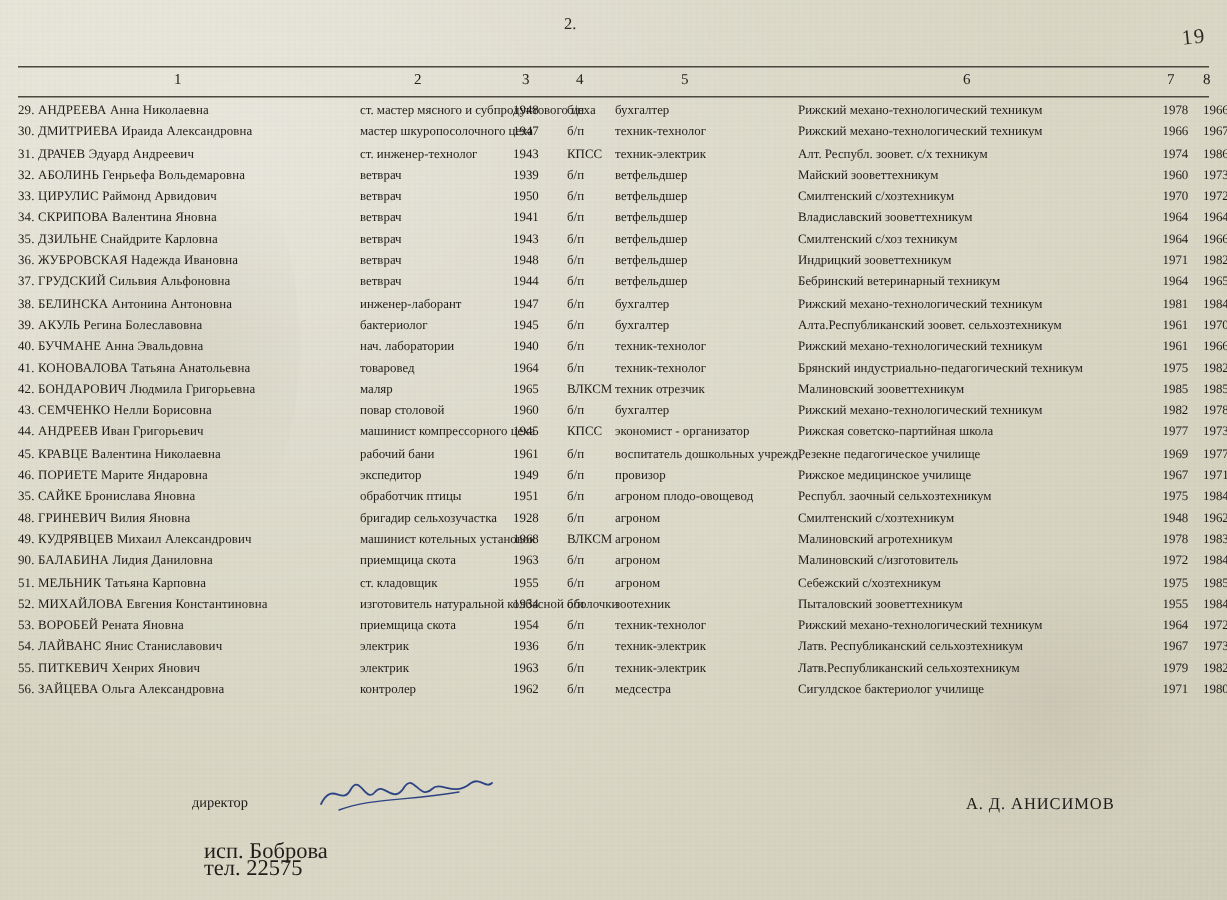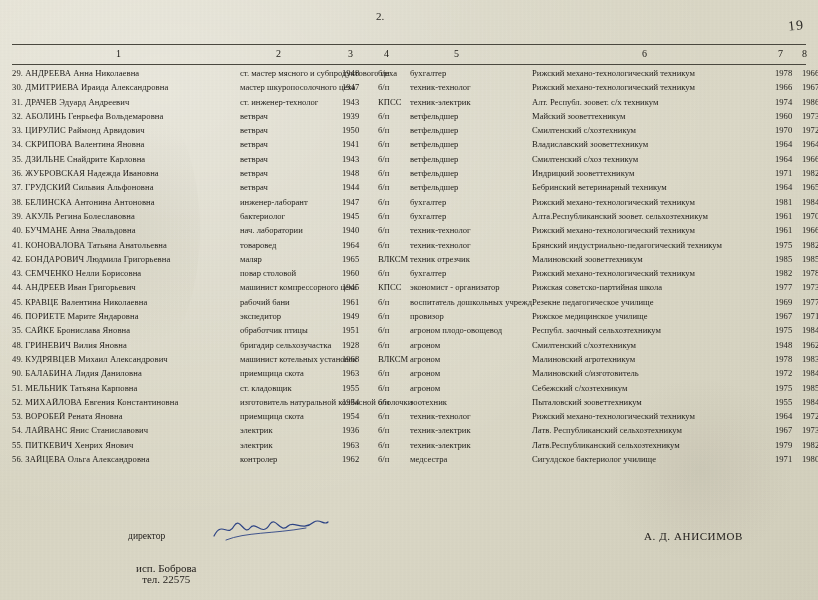--- a/index.html
+++ b/index.html
@@ -127,24 +127,23 @@
     top: 516px;
     width: 120px;
     height: 26px;
     color: #2a3f7a;
   }
   .exec {
     position: absolute;
     left: 136px;
     top: 563px;
     font-family: "Liberation Serif", serif;
-    font-size: 11px;
+    font-size: 15px;
     color: #221f1c;
     line-height: 11px;
-    text-align: center;
   }
   .exec div { white-space: nowrap; }
 
   .smudge {
     position: absolute;
     pointer-events: none;
     border-radius: 50%;
     background: radial-gradient(circle, rgba(120,115,95,0.10), rgba(120,115,95,0) 70%);
   }
 </style>

